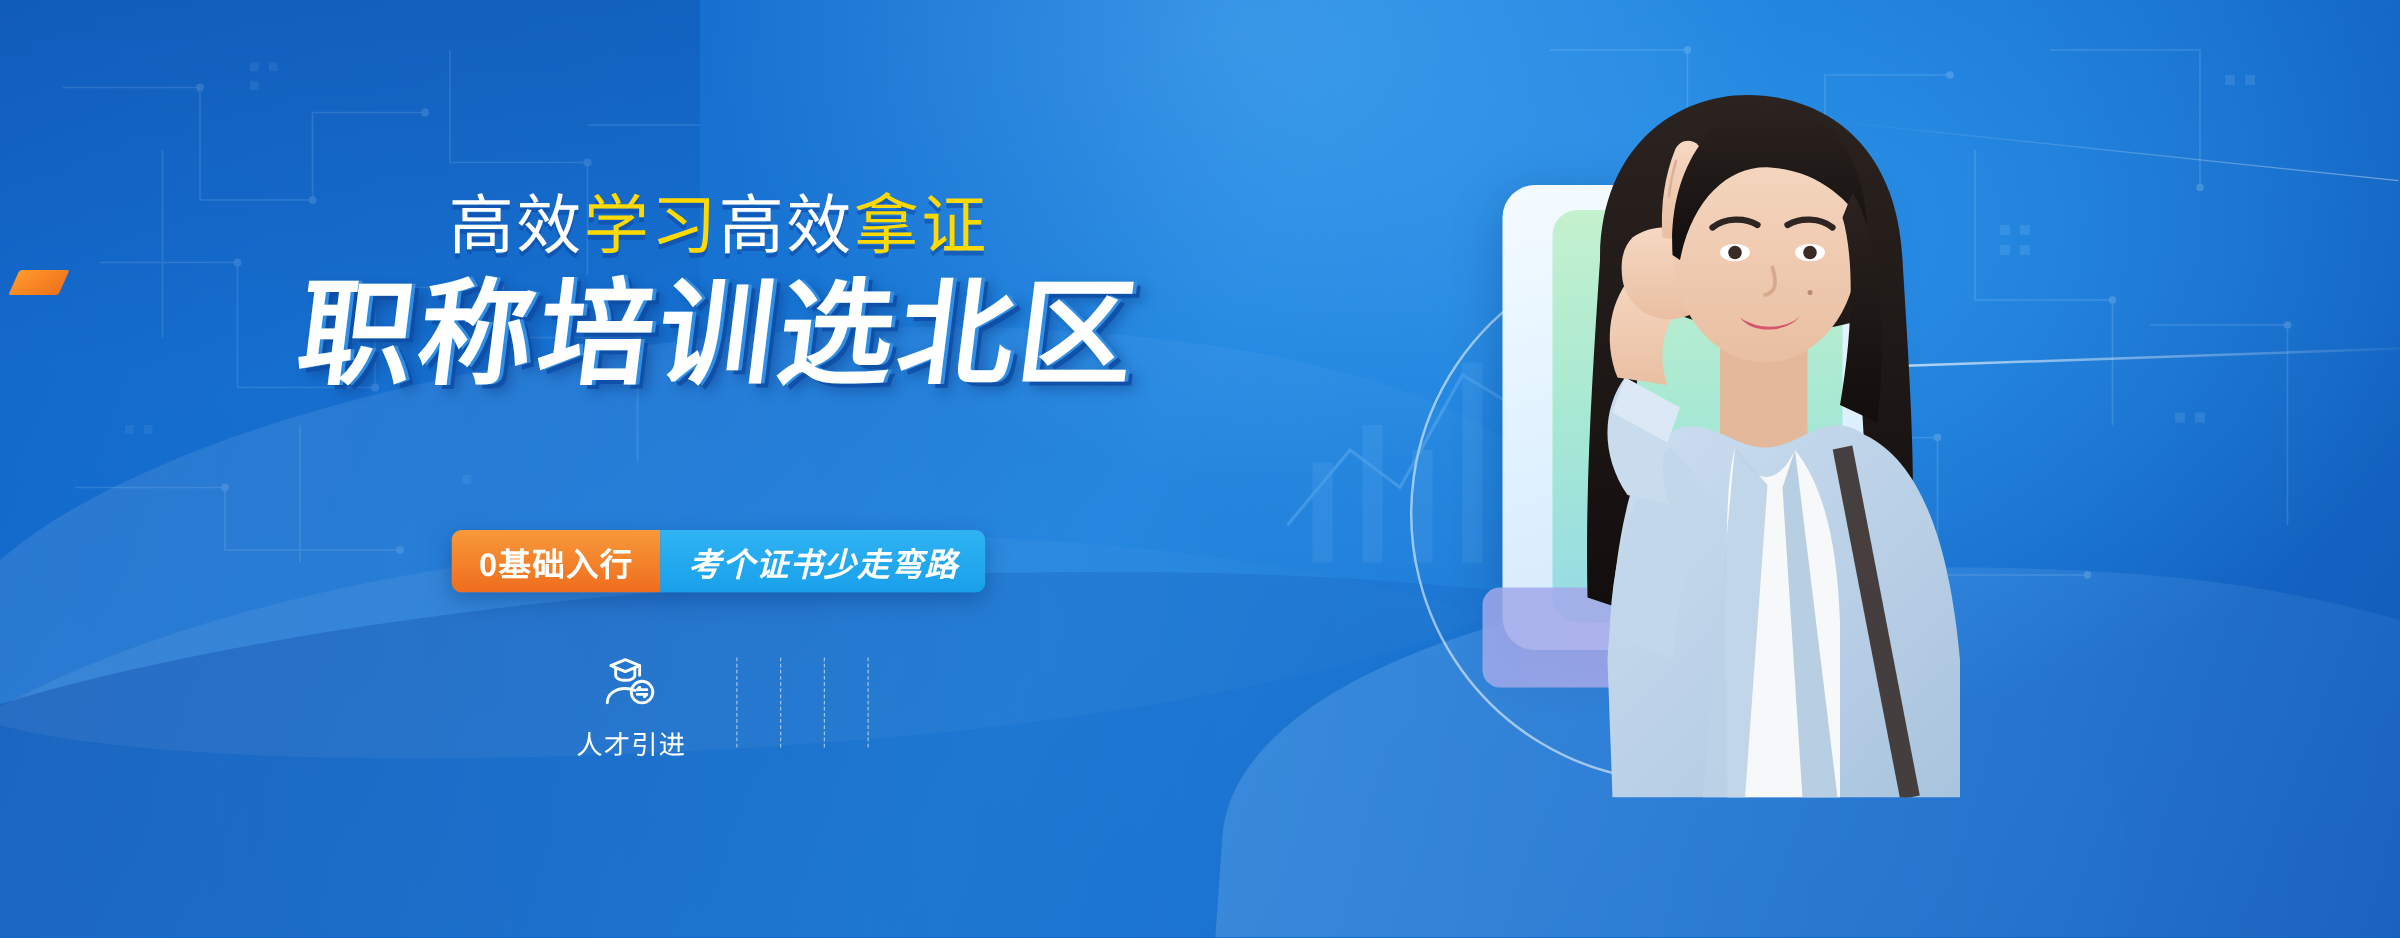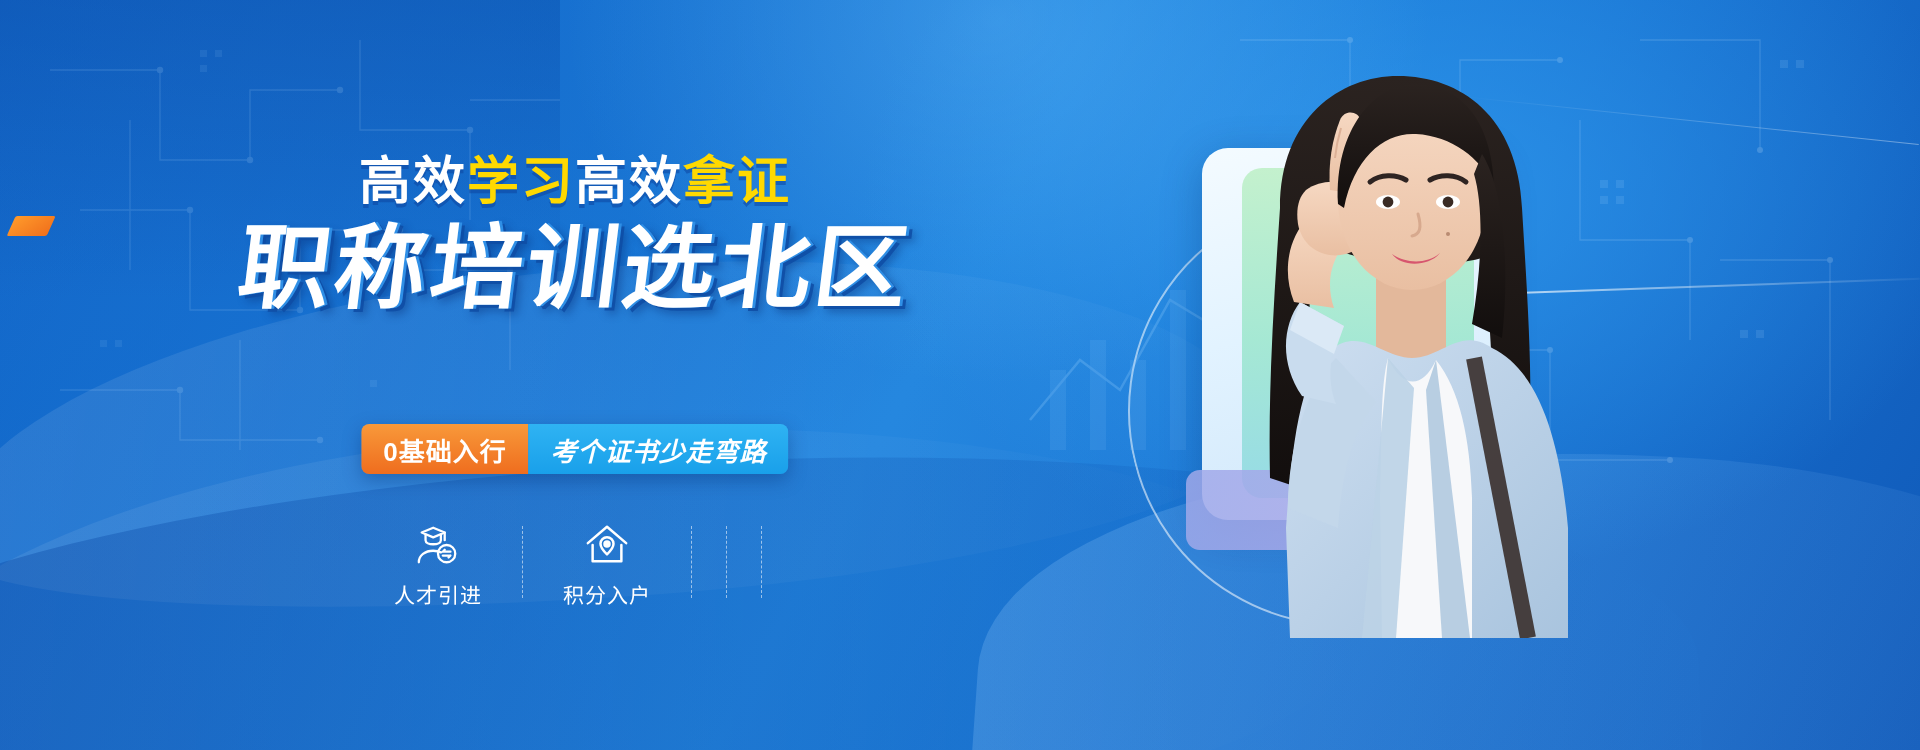--- a/index.html
+++ b/index.html
@@ -87,21 +87,21 @@
   }
 
   
   .content{
     position:absolute; left:0; top:0; width:1150px; height:750px;
   }
 
   .eyebrow{
     position:absolute; left:0; right:0; top:155px;
     text-align:center;
-    font-size:52px; font-weight:700; letter-spacing:2px;
+    font-size:52px; font-weight:400; letter-spacing:2px;
     line-height:1;
     white-space:nowrap;
   }
   .eyebrow span{ display:inline-block; }
   .eyebrow .w{ color:#ffffff; text-shadow:0 4px 0 rgba(12,70,160,.55); }
   .eyebrow .y{ color:#ffd900; text-shadow:0 4px 0 rgba(12,70,160,.55); }
 
   .headline{
     position:absolute; left:0; right:0; top:222px;
     text-align:center;
@@ -403,31 +403,20 @@
             <path d="M4 42 c0 -7.2 6.6 -12 15 -12 c3 0 5.8 .6 8.2 1.7"></path>
             <circle cx="33" cy="33" r="9"></circle>
             <path d="M29 31 h8 M29 31 l2 -2 M37 35 h-8 M37 35 l-2 2"></path>
           </g>
         </svg>
         <div class="lbl">人才引进</div>
       </div>
 
       <div class="divider"></div>
 
-      <div class="feature">
-        <svg class="ic" viewBox="0 0 48 48">
-          <g fill="none" stroke="#ffffff" stroke-width="2.6" stroke-linecap="round" stroke-linejoin="round">
-            <path d="M4 22 L24 5 L44 22"></path>
-            <path d="M9 24 V41 h30 V24"></path>
-            <path d="M24 16 c-3.8 0 -6.8 3 -6.8 6.8 c0 4.6 6.8 11 6.8 11 s6.8 -6.4 6.8 -11 c0 -3.8 -3 -6.8 -6.8 -6.8 Z"></path>
-            <circle cx="24" cy="23" r="2.6" fill="#ffffff"></circle>
-          </g>
-        </svg>
-        <div class="lbl">积分入户</div>
-      </div>
 
       <div class="divider"></div>
 
 
       <div class="divider"></div>
 
 
       <div class="divider"></div>
 
 

